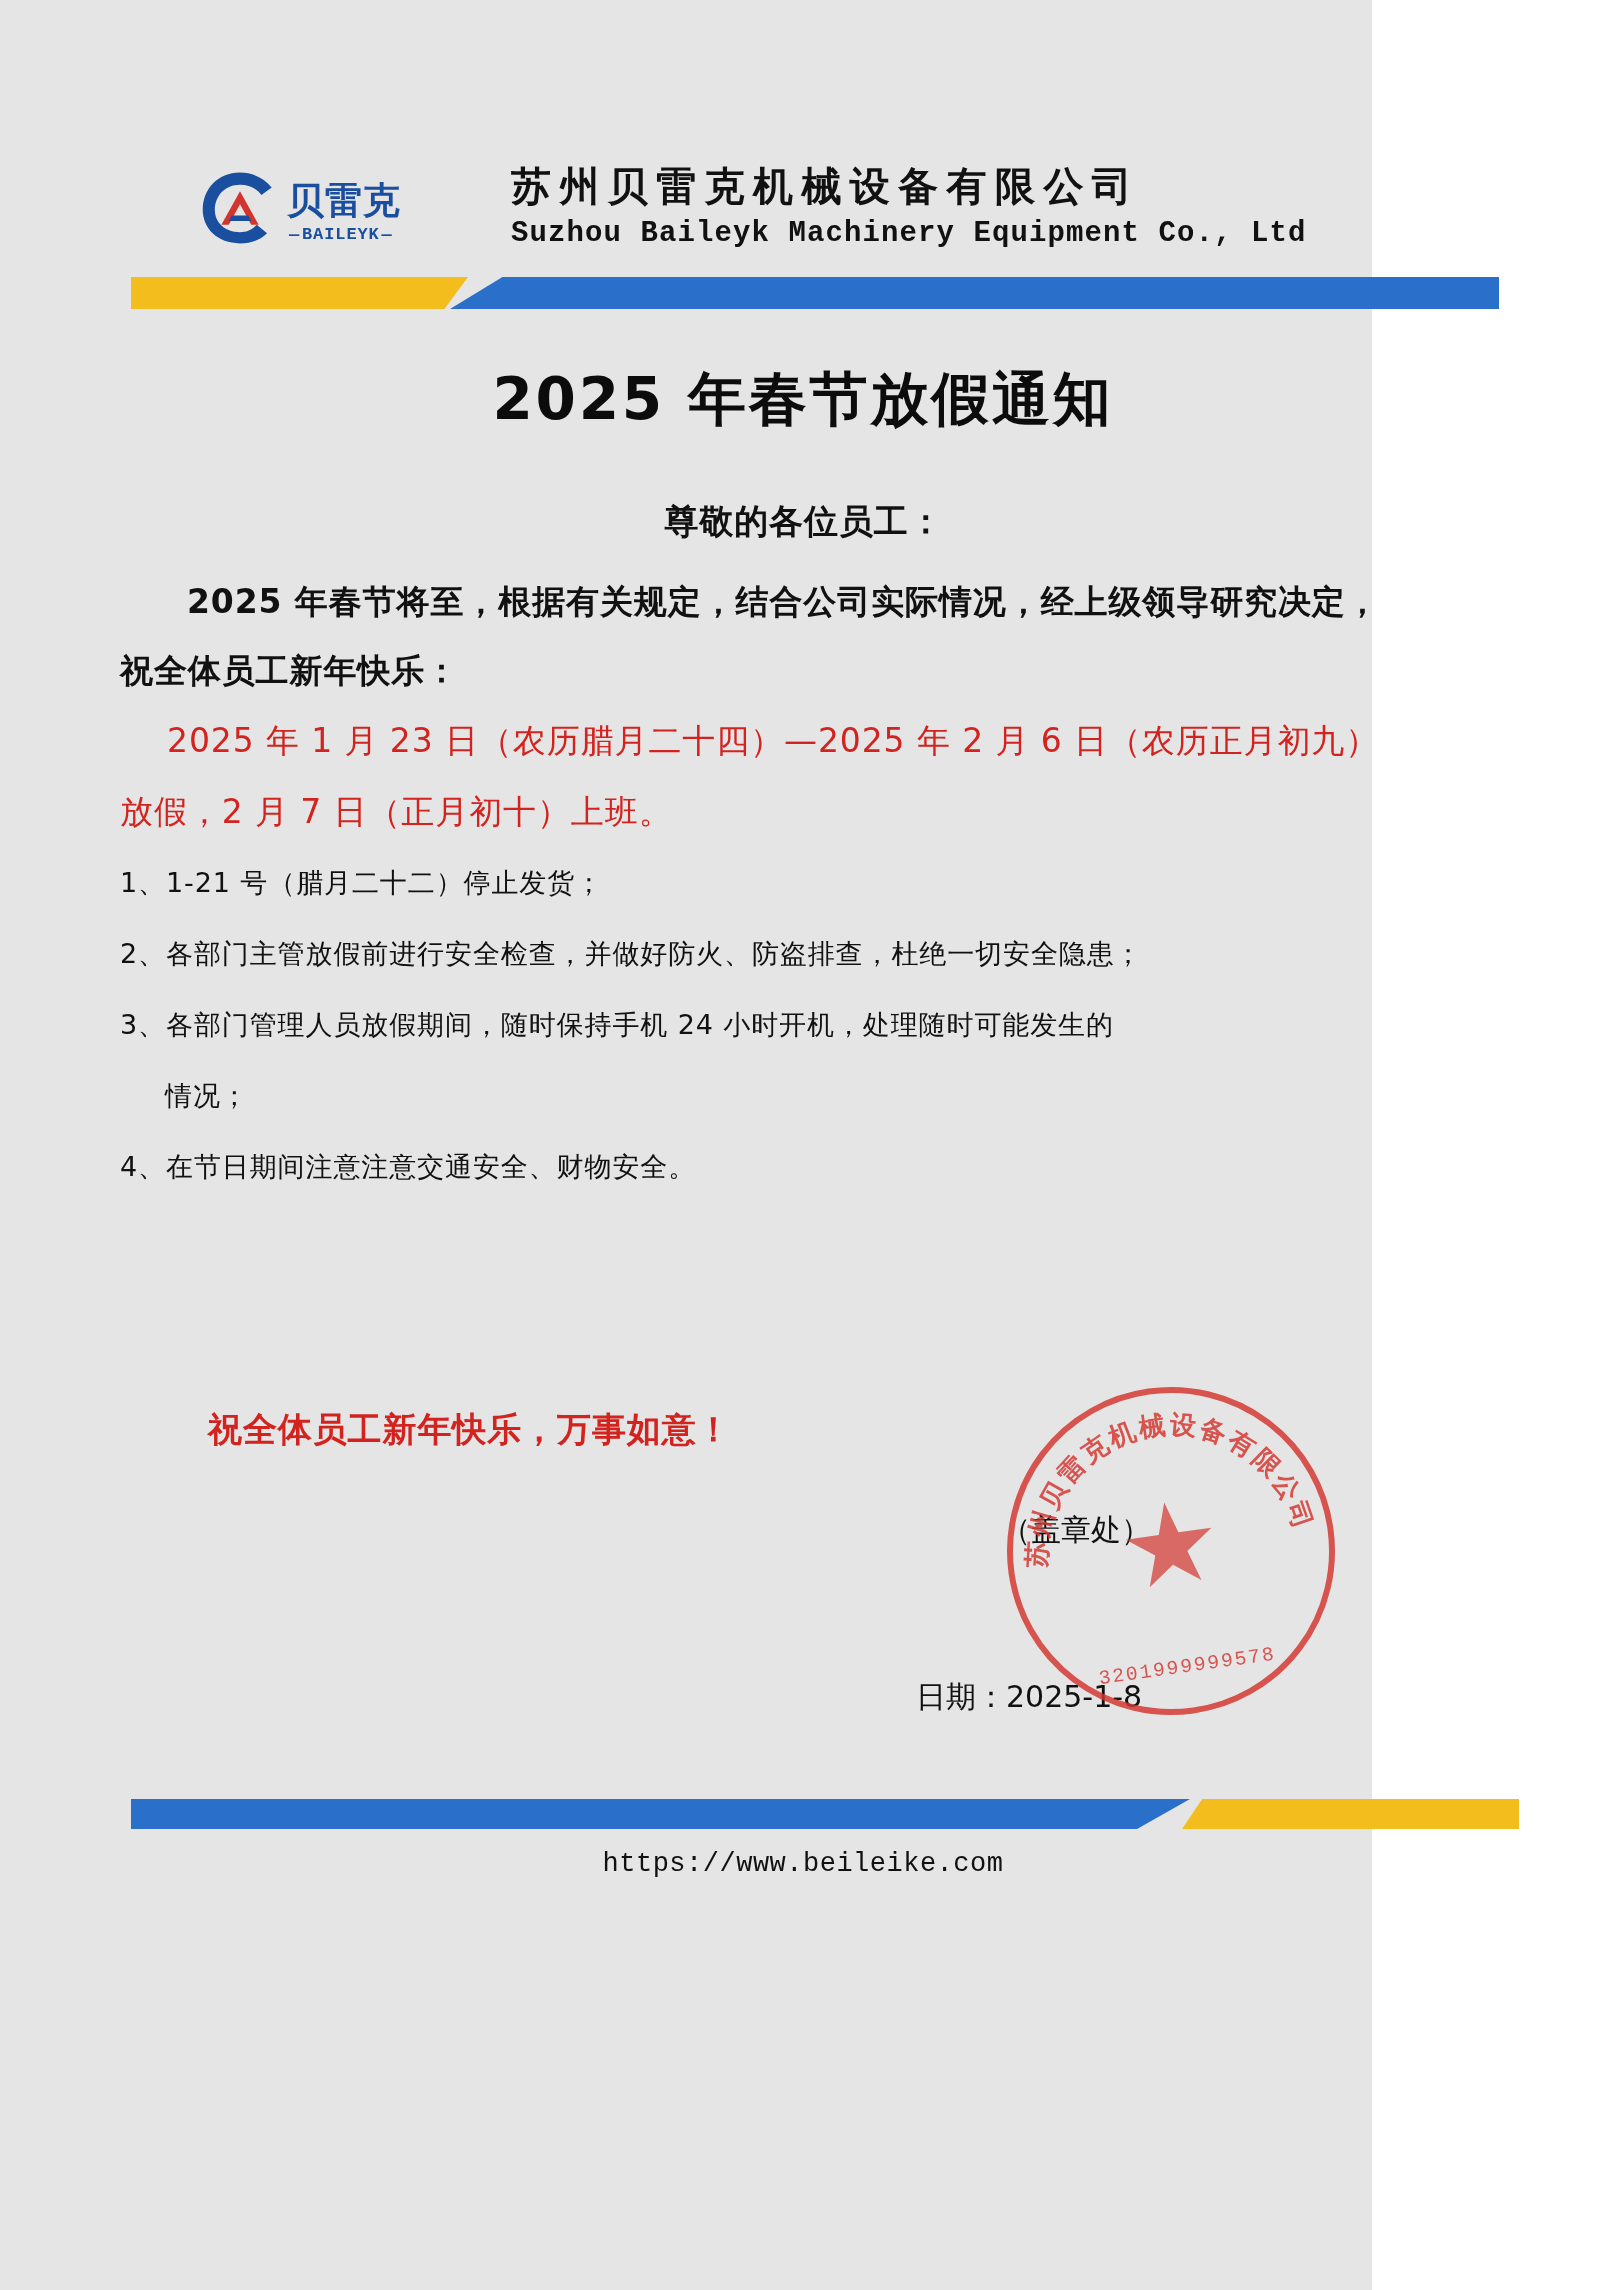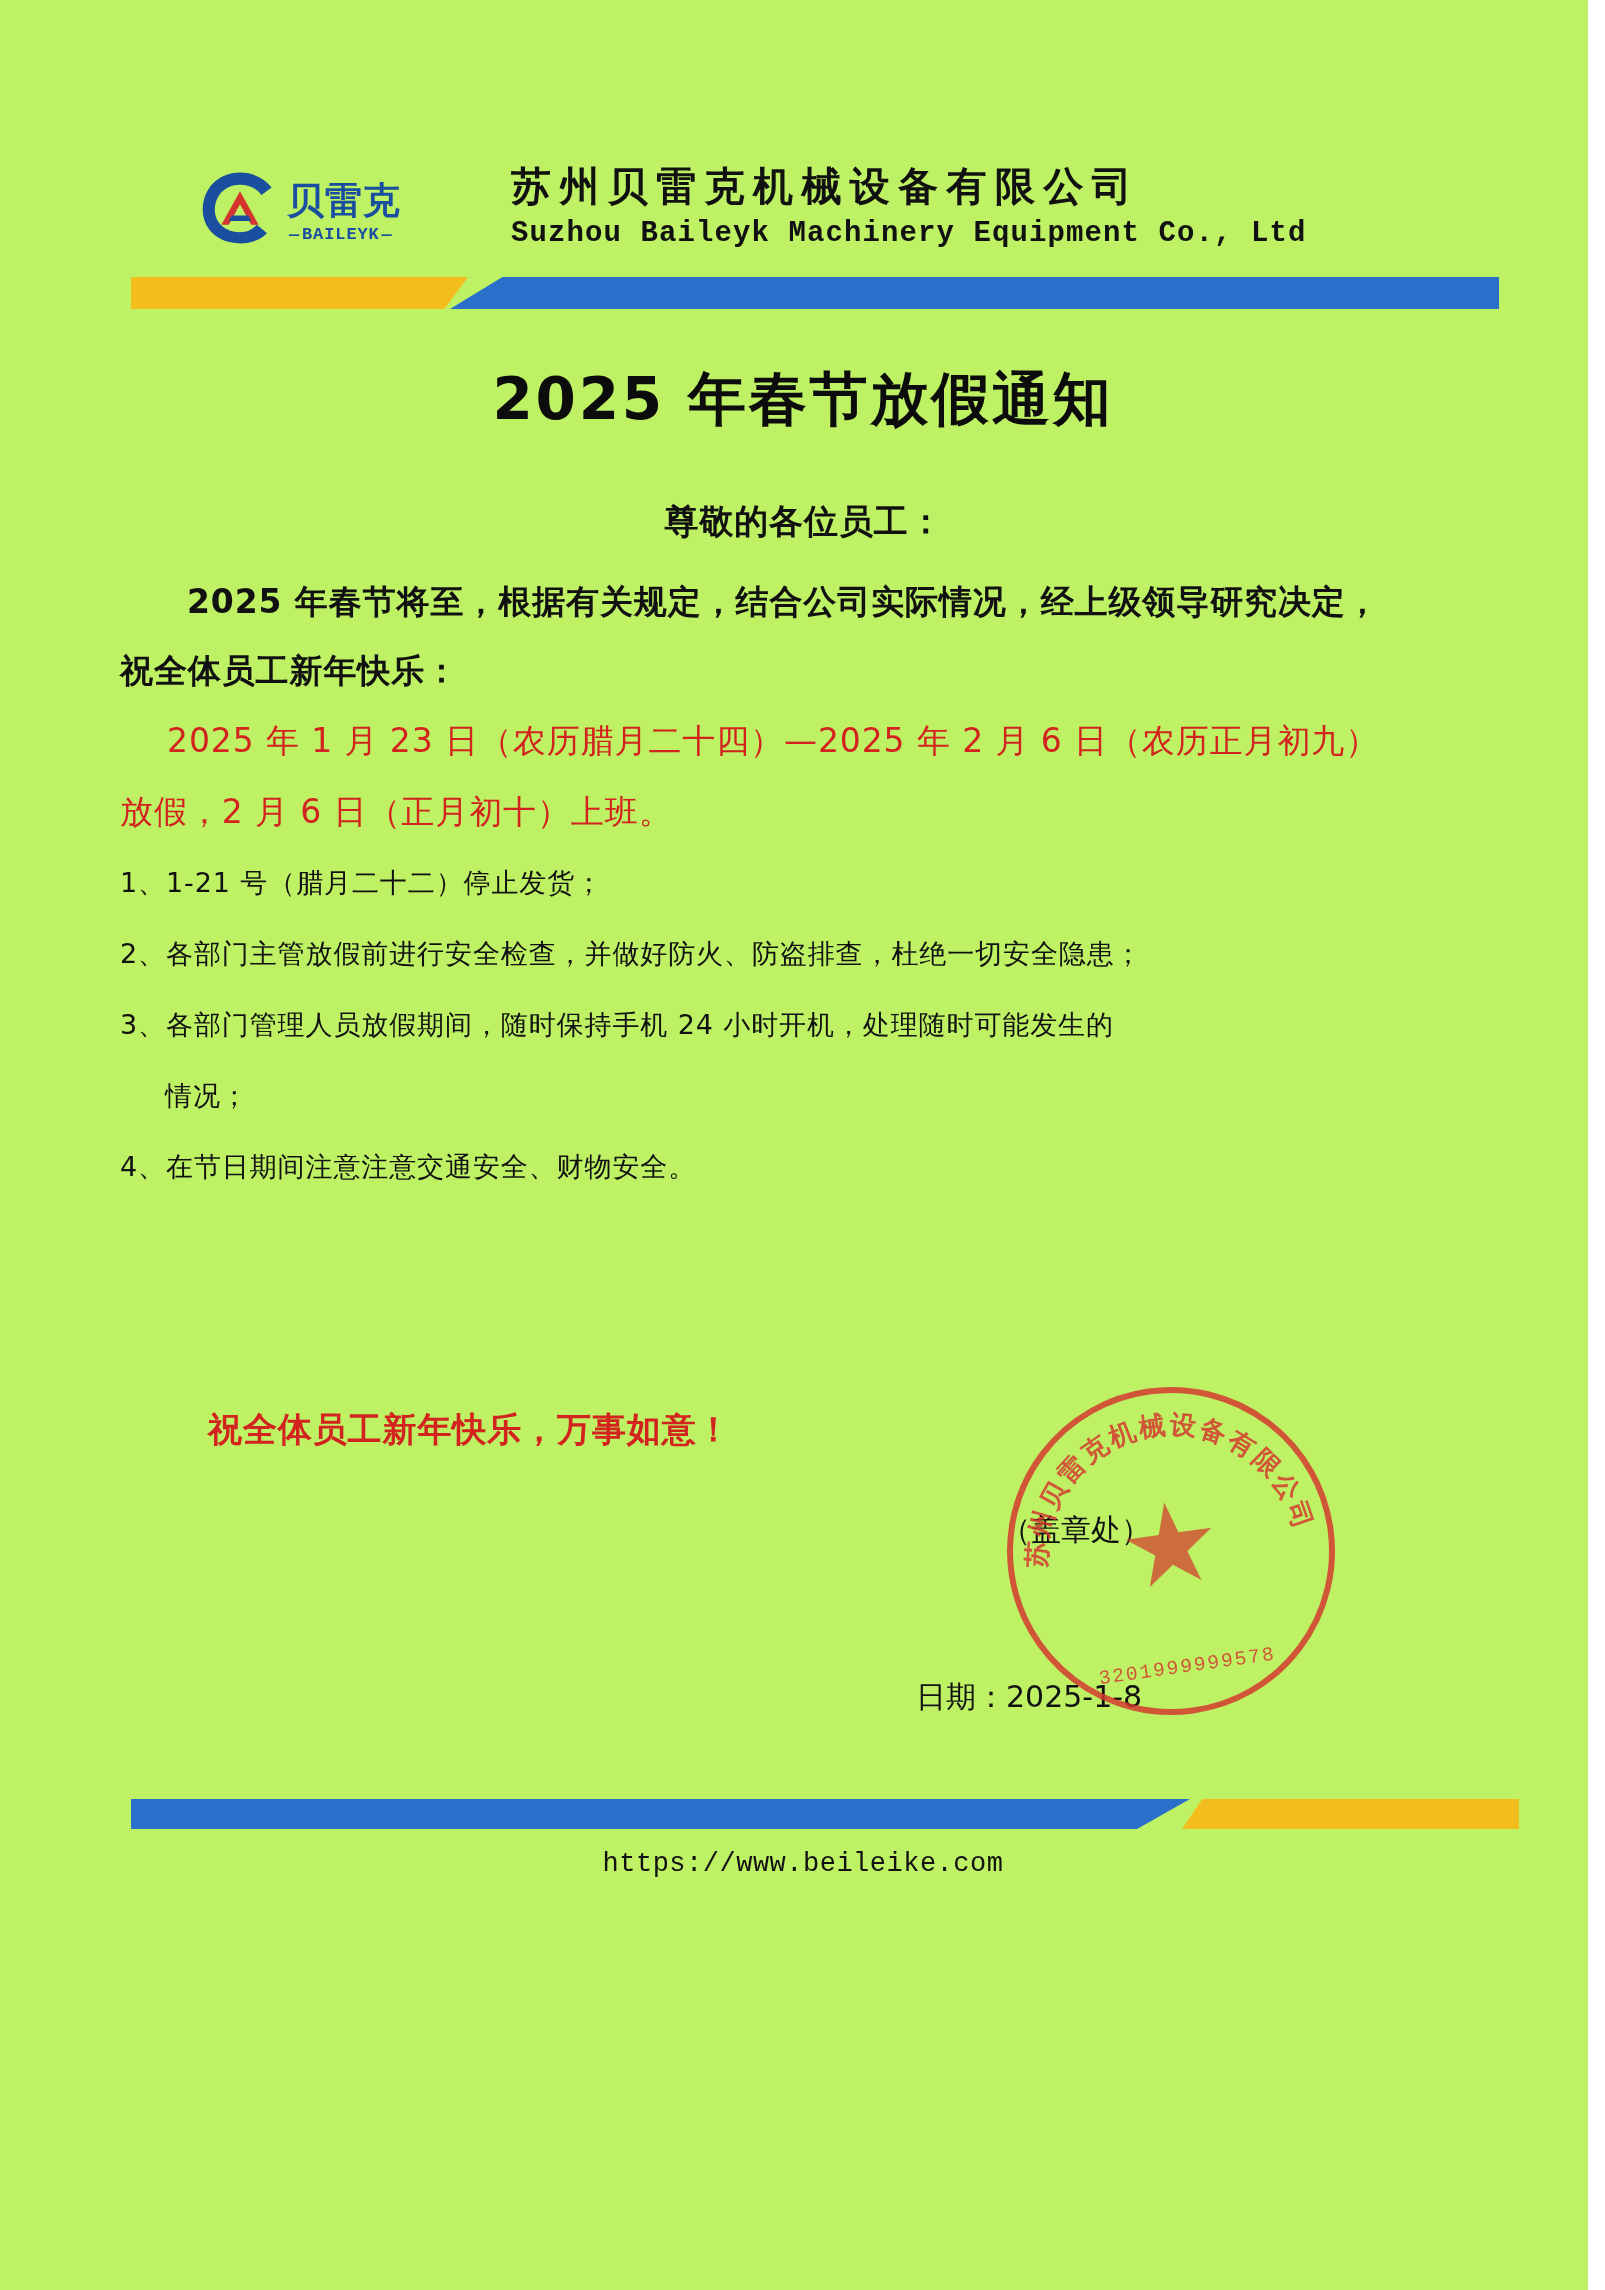--- a/index.html
+++ b/index.html
@@ -11,23 +11,23 @@
     width: 1606px;
     height: 2291px;
     font-family: "Liberation Sans", sans-serif;
     position: relative;
     overflow: hidden;
   }
 
   .page {
     position: absolute;
     left: 0; top: 0;
-    width: 1588px;
+    width: 1372px;
     height: 2291px;
-    background: #bef264;
+    background: #e5e5e5;
   }
 
   
   .header {
     position: absolute;
     left: 0;
     top: 150px;
     width: 1606px;
     height: 131px;
   }
@@ -330,21 +330,21 @@
     <div class="bar-blue-top"></div>
   </div>
 
   <div class="doc-title">2025 年春节放假通知</div>
 
   <div class="body-wrap">
     <div class="line salutation">尊敬的各位员工：</div>
     <div class="line para-bold indent">2025 年春节将至，根据有关规定，结合公司实际情况，经上级领导研究决定，</div>
     <div class="line para-bold">祝全体员工新年快乐：</div>
     <div class="line red-line red-indent">2025 年 1 月 23 日（农历腊月二十四）—2025 年 2 月 6 日（农历正月初九）</div>
-    <div class="line red-line">放假，2 月 6 日（正月初十）上班。</div>
+    <div class="line red-line">放假，2 月 7 日（正月初十）上班。</div>
     <div class="line numbered">1、1-21 号（腊月二十二）停止发货；</div>
     <div class="line numbered">2、各部门主管放假前进行安全检查，并做好防火、防盗排查，杜绝一切安全隐患；</div>
     <div class="line numbered">3、各部门管理人员放假期间，随时保持手机 24 小时开机，处理随时可能发生的</div>
     <div class="line numbered wrapline">情况；</div>
     <div class="line numbered">4、在节日期间注意注意交通安全、财物安全。</div>
   </div>
 
   <div class="greeting">祝全体员工新年快乐，万事如意！</div>
 
   <div class="seal-label">（盖章处）</div>

